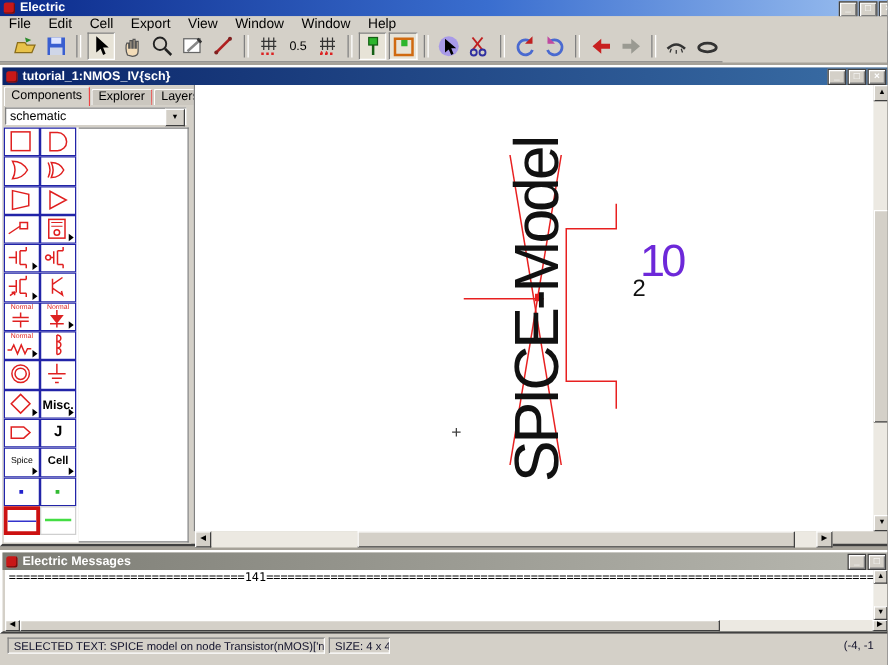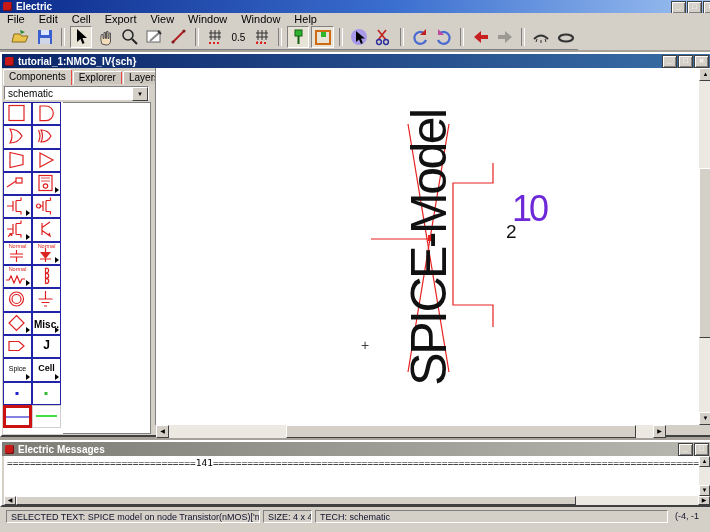--- a/index.html
+++ b/index.html
@@ -456,17 +456,16 @@
         <div class="sbarrow" style="left:0;top:0;width:12px;height:9px;line-height:6px;">◀</div>
         <div class="sbthumb" style="left:12px;top:0;width:560px;height:9px;"></div>
         <div class="sbarrow" style="left:694px;top:0;width:12px;height:9px;line-height:6px;">▶</div>
       </div>
     </div>
   </div>
 
   <div id="statusbar">
     <span class="spanel" style="left:6px;width:254px;">SELECTED TEXT: SPICE model on node Transistor(nMOS)['nmos@0']</span>
     <span class="spanel" style="left:263px;width:49px;">SIZE: 4 x 4</span>
-    <span class="spanel" style="left:315px;width:353px;">TECH: schematic</span>
     <span class="spanel" style="left:671px;width:40px;border:none;">(-4, -1</span>
   </div>
 
 </div>
 
 </body></html>

